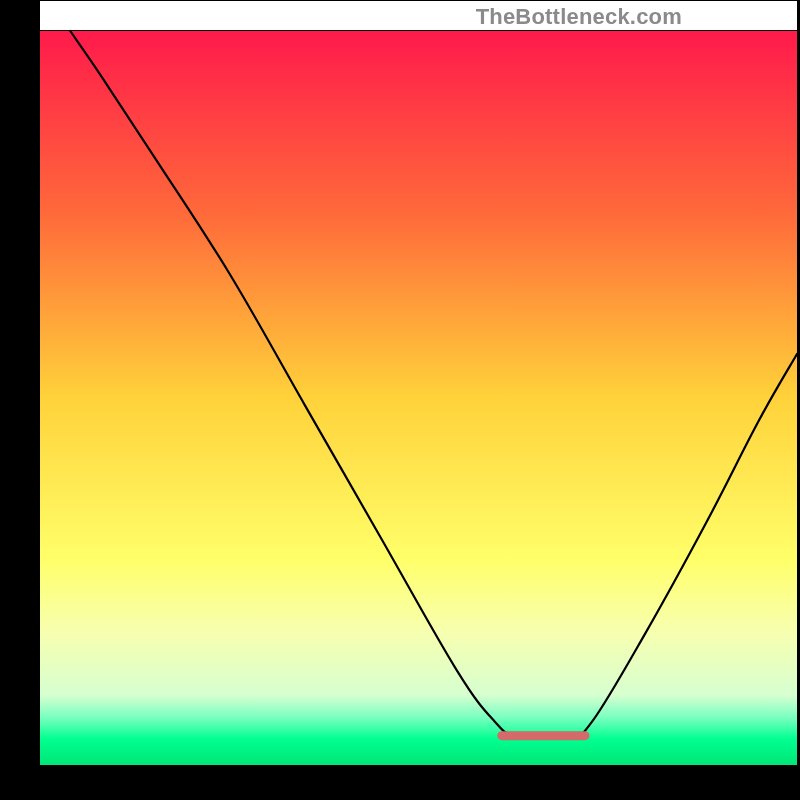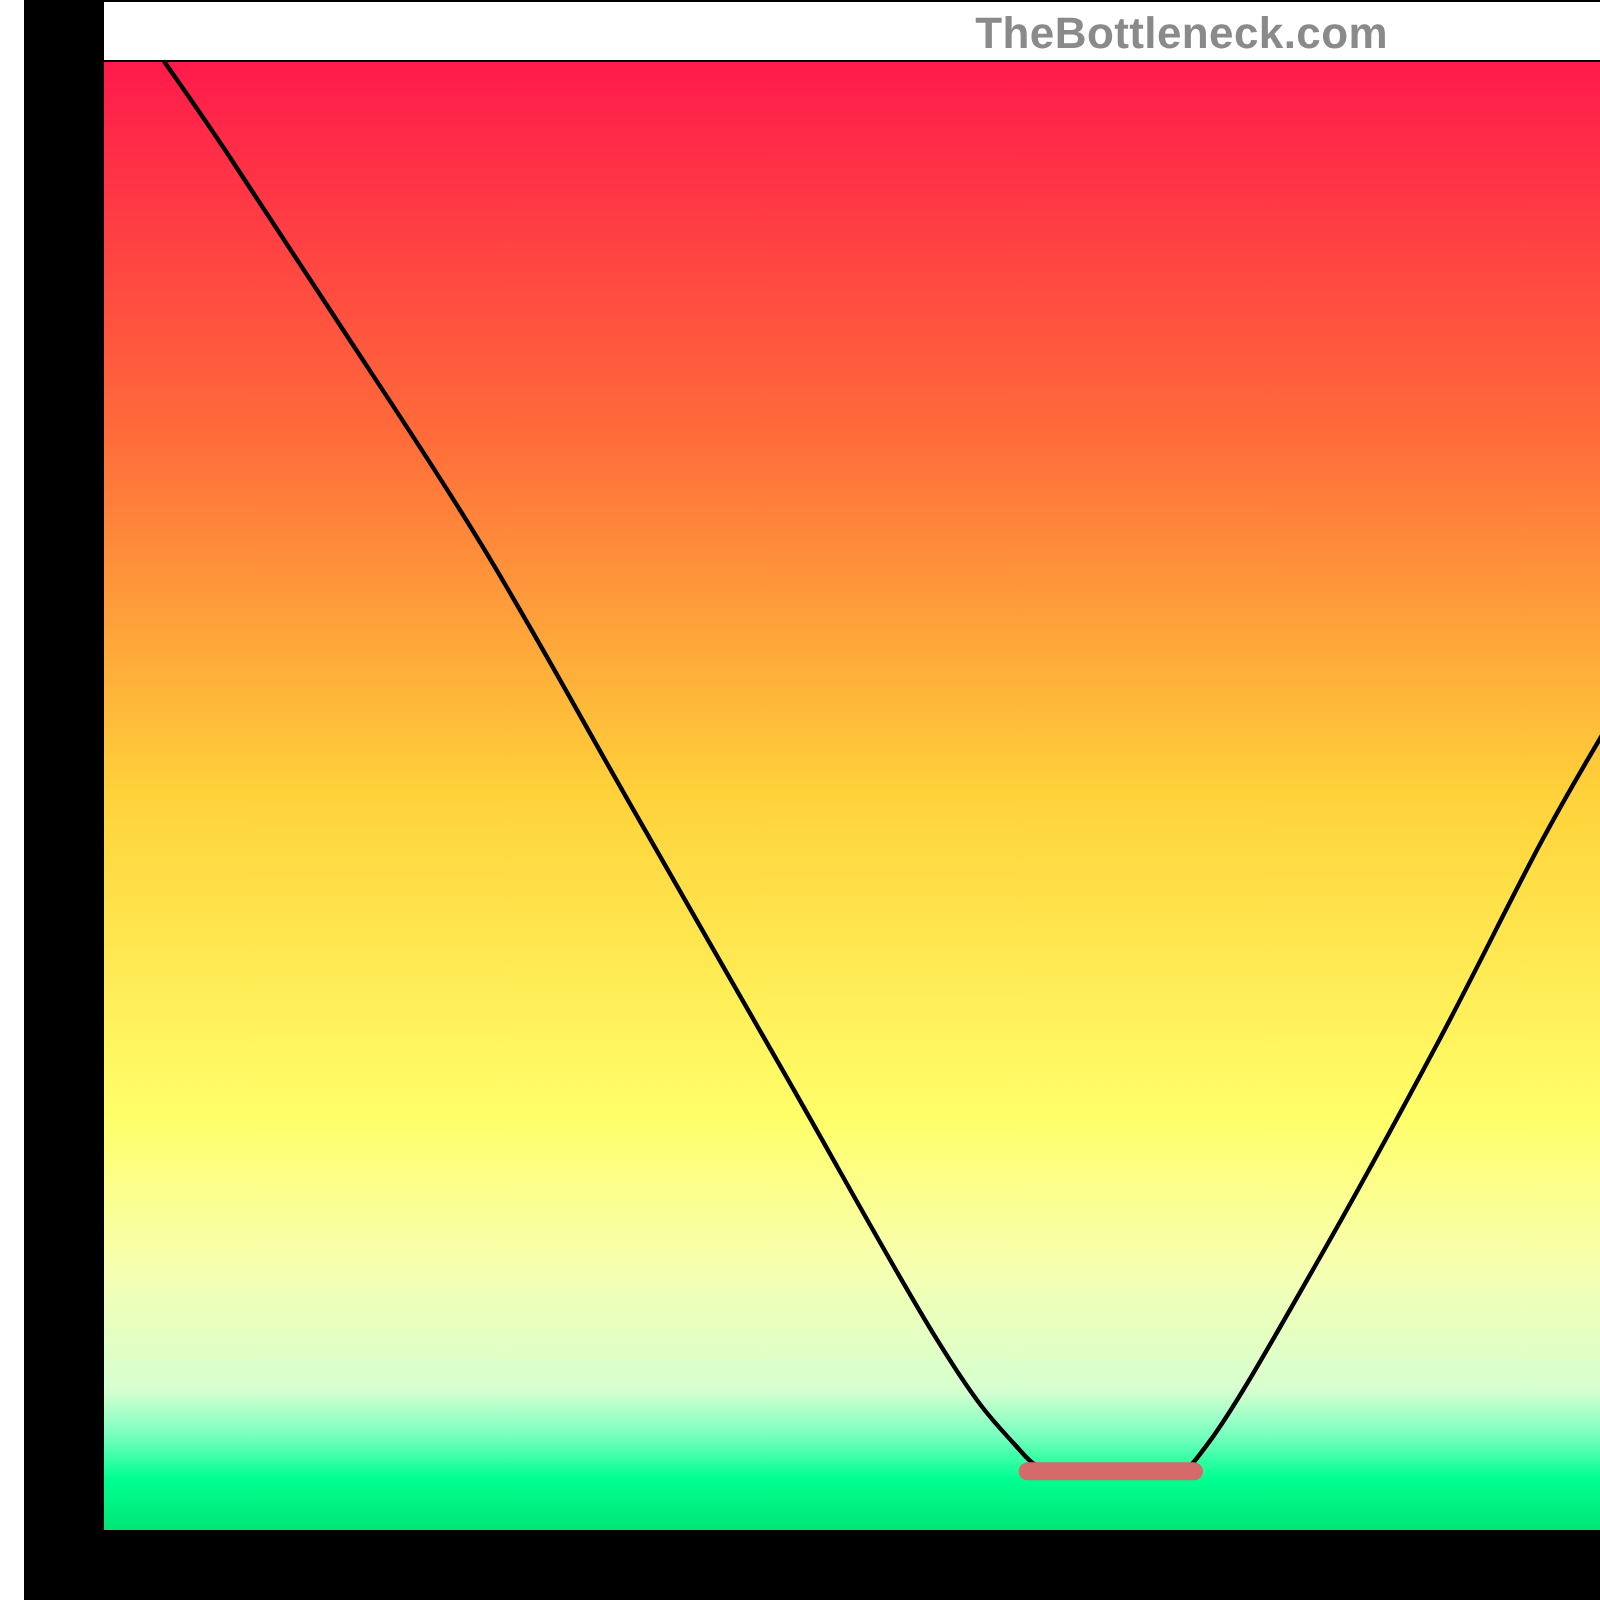--- a/index.html
+++ b/index.html
@@ -7,21 +7,20 @@
     padding: 0;
     width: 800px;
     height: 800px;
     background: #fff;
     font-family: Arial, Helvetica, sans-serif;
   }
   .wrap {
     position: relative;
     width: 692px;
     height: 800px;
-    padding-left: 12px;
   }
   .watermark {
     position: absolute;
     top: 4px;
     right: 10px;
     font-size: 22px;
     font-weight: 600;
     color: #8a8a8a;
     letter-spacing: 0.2px;
     z-index: 10;

